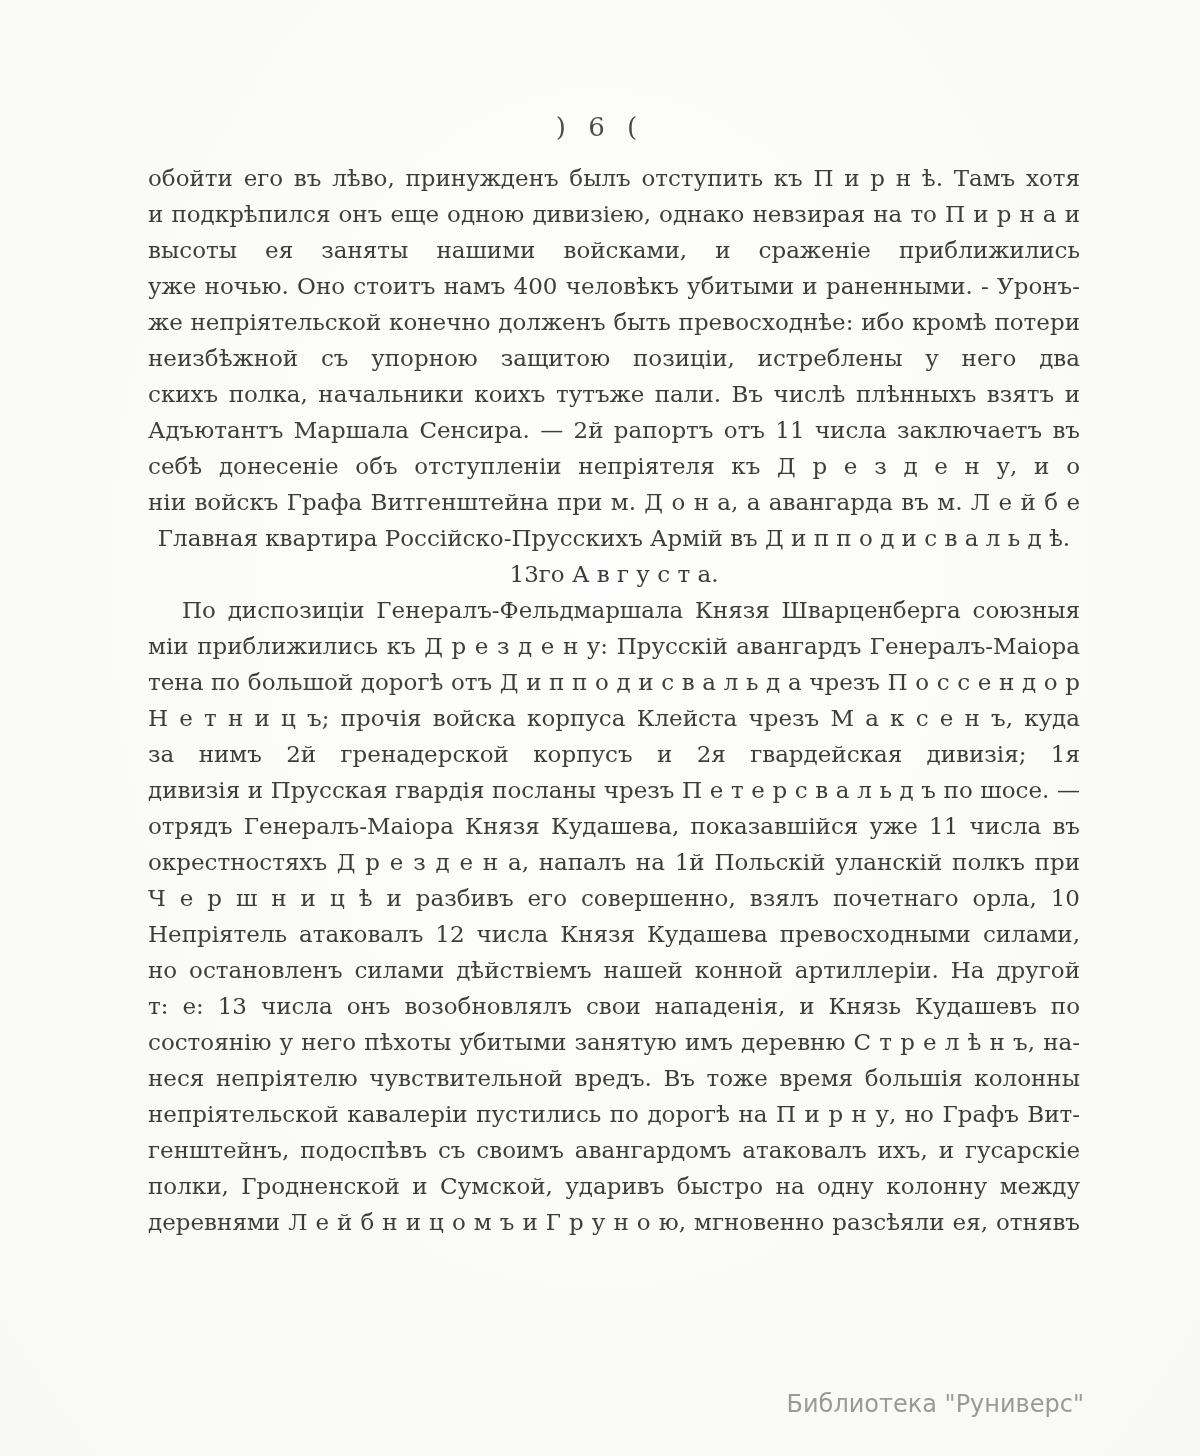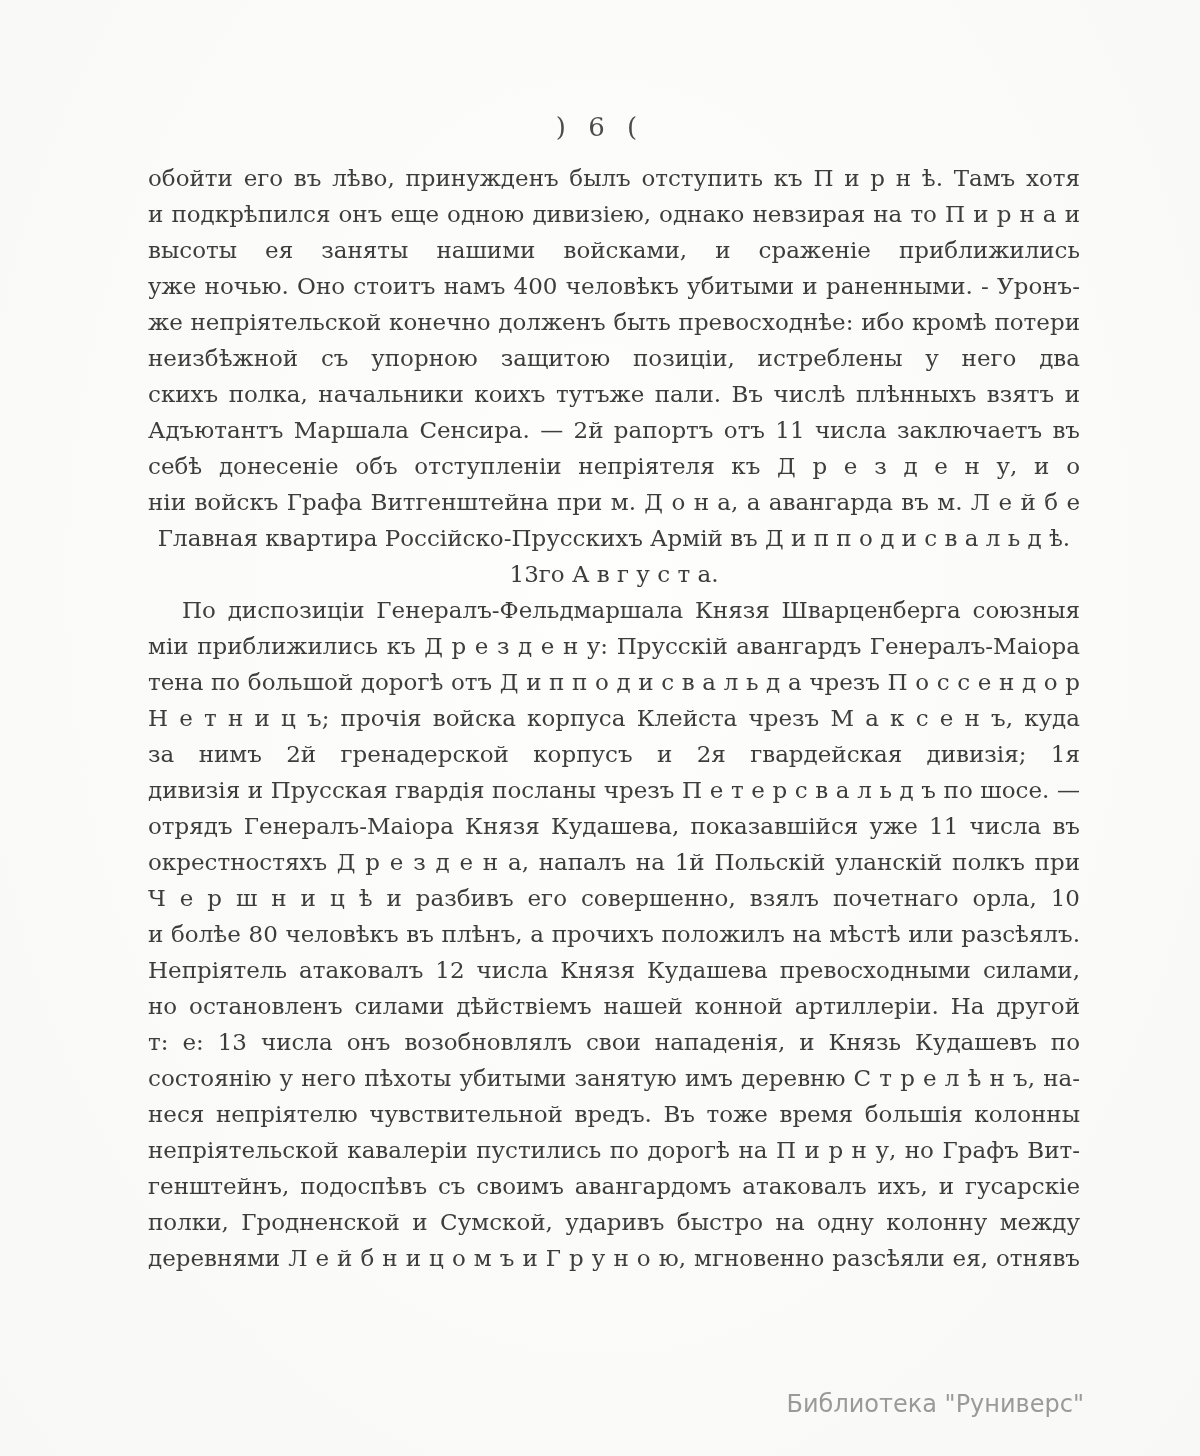--- a/index.html
+++ b/index.html
@@ -82,21 +82,20 @@
       <div class="line center">13го А в г у с т а.</div>
       <div class="line indent">По диспозиціи Генералъ-Фельдмаршала Князя Шварценберга союзныя Ар-</div>
       <div class="line">міи приближились къ Д р е з д е н у: Прусскій авангардъ Генералъ-Маіора Ци-</div>
       <div class="line">тена по большой дорогѣ отъ Д и п п о д и с в а л ь д а чрезъ П о с с е н д о р ф ъ и</div>
       <div class="line">Н е т н и ц ъ; прочія войска корпуса Клейста чрезъ М а к с е н ъ, куда слѣдовали</div>
       <div class="line">за нимъ 2й гренадерской корпусъ и 2я гвардейская дивизія; 1я гвардейская</div>
       <div class="line">дивизія и Прусская гвардія посланы чрезъ П е т е р с в а л ь д ъ по шосе. — Легкой</div>
       <div class="line">отрядъ Генералъ-Маіора Князя Кудашева, показавшійся уже 11 числа въ</div>
       <div class="line">окрестностяхъ Д р е з д е н а, напалъ на 1й Польскій уланскій полкъ при деревнѣ</div>
       <div class="line">Ч е р ш н и ц ѣ и разбивъ его совершенно, взялъ почетнаго орла, 10 Офицеровъ,</div>
-      <div class="line">и болѣе 80 человѣкъ въ плѣнъ, а прочихъ положилъ на мѣстѣ или разсѣялъ.</div>
       <div class="line">Непріятель атаковалъ 12 числа Князя Кудашева превосходными силами,</div>
       <div class="line">но остановленъ силами дѣйствіемъ нашей конной артиллеріи. На другой день</div>
       <div class="line">т: е: 13 числа онъ возобновлялъ свои нападенія, и Князь Кудашевъ по мало-</div>
       <div class="line">состоянію у него пѣхоты убитыми занятую имъ деревню С т р е л ѣ н ъ, на-</div>
       <div class="line">неся непріятелю чувствительной вредъ. Въ тоже время большія колонны</div>
       <div class="line">непріятельской кавалеріи пустились по дорогѣ на П и р н у, но Графъ Вит-</div>
       <div class="line">генштейнъ, подоспѣвъ съ своимъ авангардомъ атаковалъ ихъ, и гусарскіе</div>
       <div class="line">полки, Гродненской и Сумской, ударивъ быстро на одну колонну между</div>
       <div class="line">деревнями Л е й б н и ц о м ъ и Г р у н о ю, мгновенно разсѣяли ея, отнявъ 4</div>
     </div>

